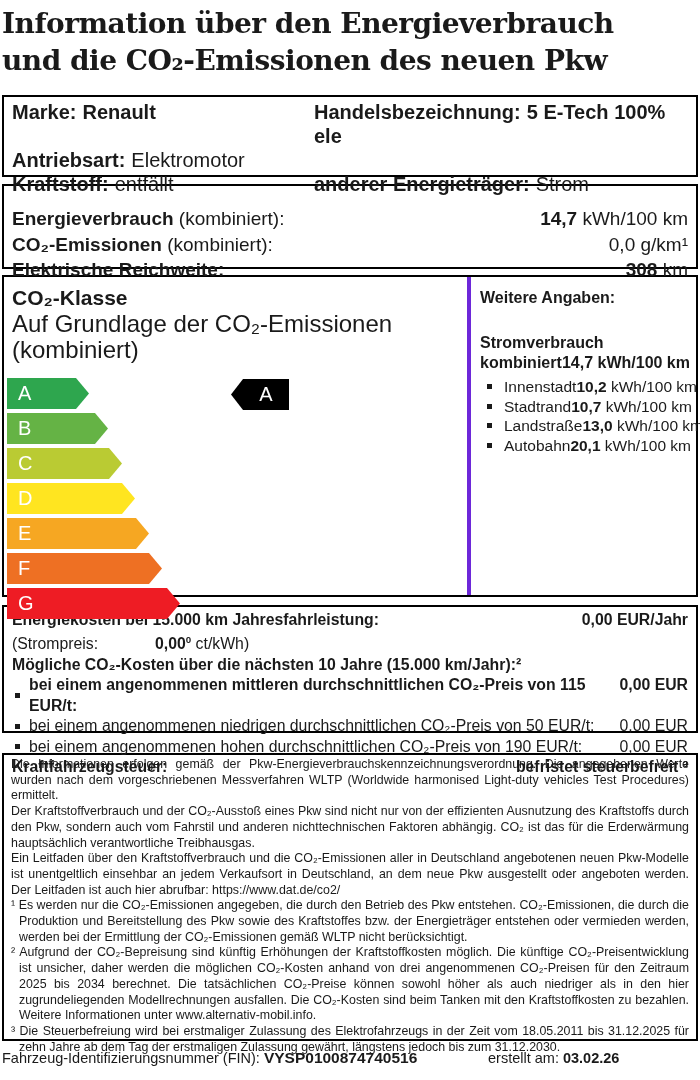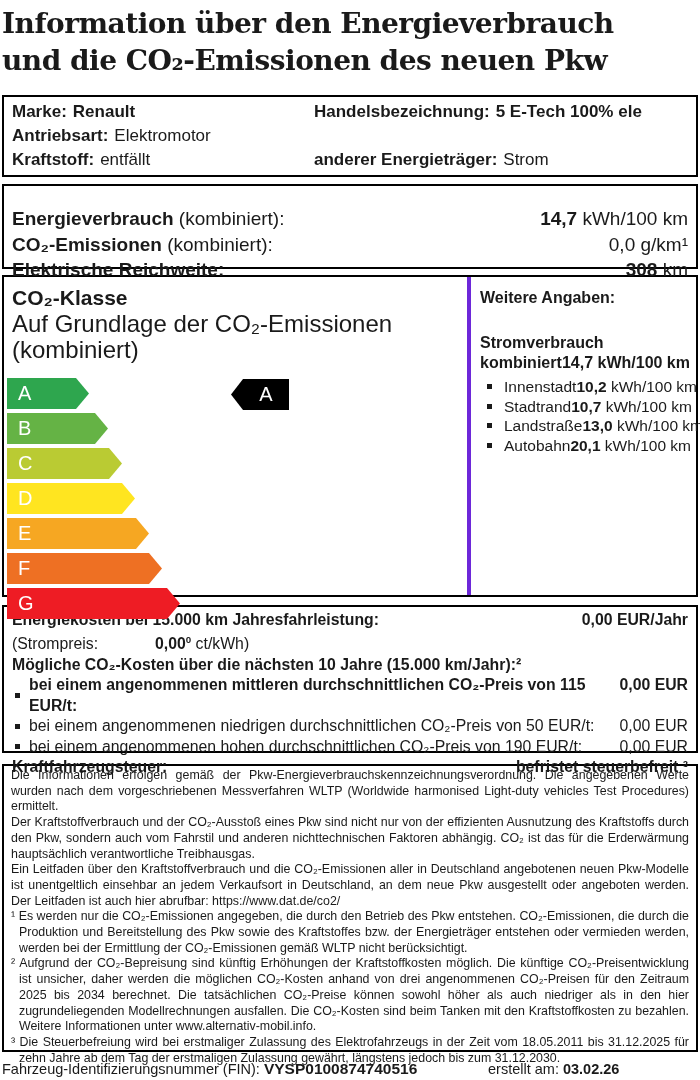--- a/index.html
+++ b/index.html
@@ -10,21 +10,21 @@
 
   .title {
     font-family:"DejaVu Serif","Liberation Serif",serif;
     font-weight:bold; font-size:28px; line-height:37px;
     letter-spacing:-0.5px; padding:5px 2px 0 2px; margin-bottom:16px;
   }
 
   .box { margin:0 2px; border:2px solid #000; }
 
   
-  .box-vehicle { height:82px; padding:3px 8px; font-size:17px; line-height:24px; margin-bottom:7px; }
+  .box-vehicle { height:82px; padding:3px 8px; font-size:20px; line-height:24px; margin-bottom:7px; }
   .vrow { display:grid; grid-template-columns:302px 1fr; }
   .lbl { font-weight:bold; margin-right:6px; }
 
   
   .box-energy { height:85px; padding:20px 8px; font-size:19px; line-height:25.5px; margin-bottom:6px; }
   .erow { display:flex; justify-content:space-between; }
 
   
   .box-class { height:322px; display:flex; margin-bottom:8px;justify-content:flex-end; }
   .class-left { flex:1; padding:7px 6px 6px 3px; }
@@ -42,21 +42,21 @@
   .wa-heading { font-size:16px; font-weight:bold; margin-bottom:26px; }
   .strom-heading { font-size:16px; font-weight:bold; line-height:20px; }
   .komb-row { display:flex; justify-content:space-between; font-size:16px; font-weight:bold; line-height:20px; margin-bottom:4px; }
   .wa-row { display:flex; align-items:baseline; font-size:15.5px; line-height:19px; margin-bottom:0.5px; }
   .sq { width:5px; height:5px; background:#1a1a1a; flex:none; }
   .wa-row .sq { margin-right:12px; margin-left:7px; align-self:center; }
   .wa-name { flex:1; }
   .wa-right { white-space:pre; }
 
   
-  .box-costs { height:148px; padding:3px 8px 0 8px; font-size:15.8px; line-height:20.4px; margin-bottom:11px; }
+  .box-costs { height:128px; padding:3px 8px 0 8px; font-size:15.8px; line-height:20.4px; margin-bottom:20px; }
   .crow { display:flex; justify-content:space-between; }
   .crow .sq { align-self:center; margin:0 9px 0 3px; }
   .ctext { flex:1; }
   .strom-gap { display:inline-block; width:57px; }
 
   
   .box-legal { height:288px; padding:2px 7px 0 7px; font-size:12.4px; line-height:15.7px; text-align:justify; margin-bottom:8px; }
   .fn { padding-left:8px; text-indent:-8px; }
 
   

